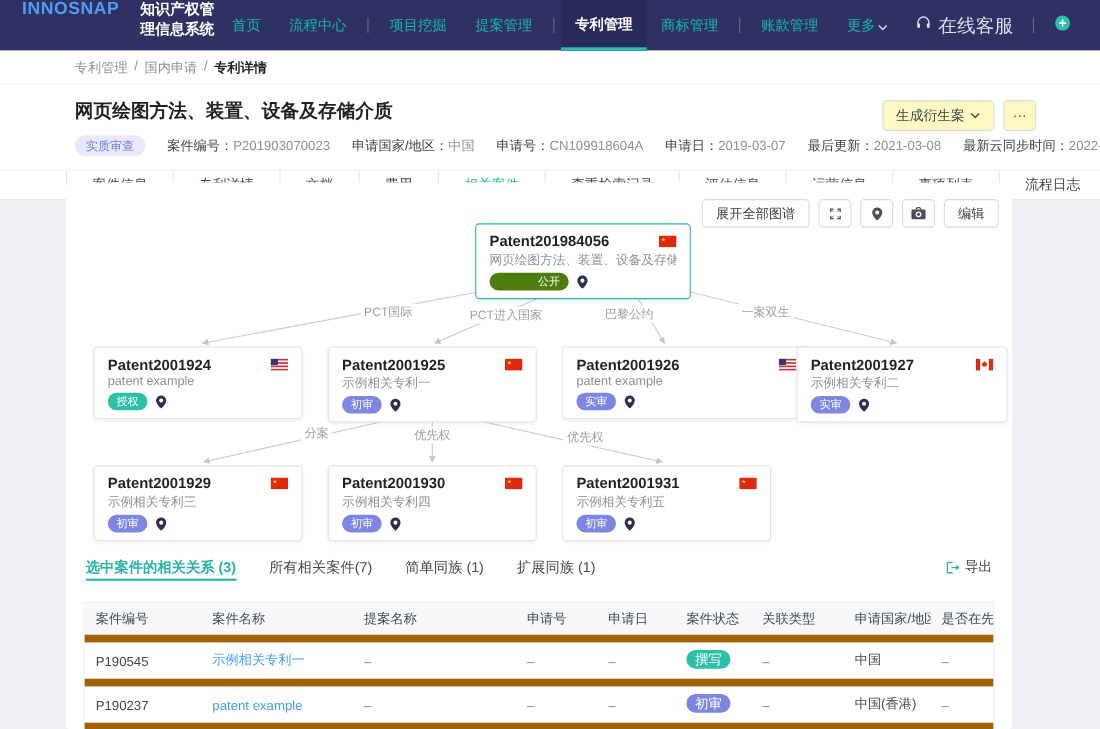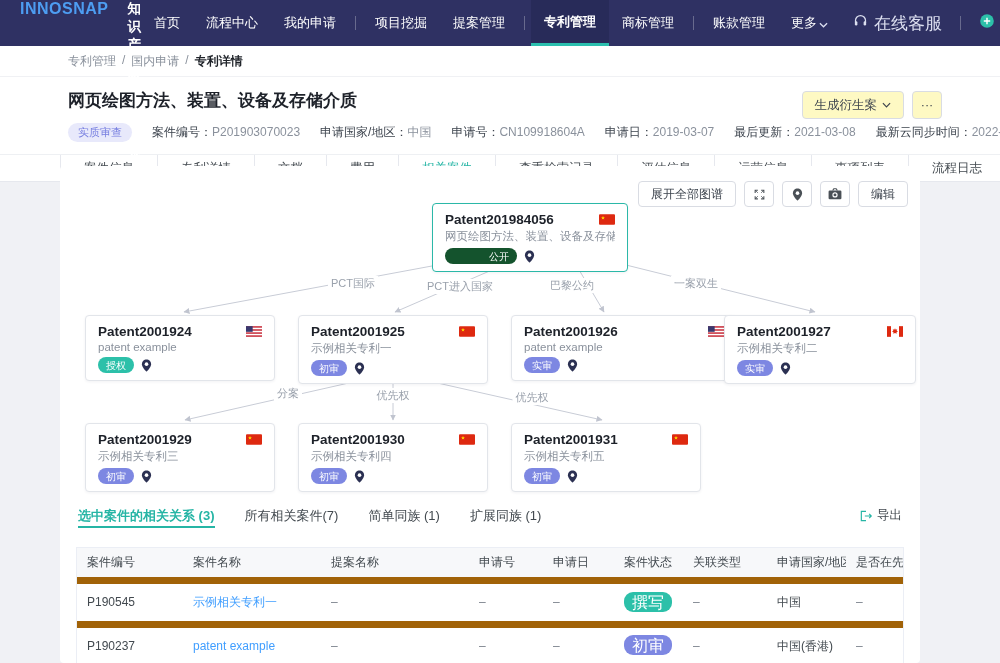--- a/index.html
+++ b/index.html
@@ -5,21 +5,21 @@
   * { margin:0; padding:0; box-sizing:border-box; }
   html,body { width:1000px; height:663px; overflow:hidden;
     font-family:"Liberation Sans","DejaVu Sans",sans-serif; background:#f0f1f5; }
 
   
   .nav { height:46px; background:#2f3163; display:flex; align-items:stretch; padding:0 0 0 20px; color:#e3e5f4; }
   .brand { display:flex; align-items:flex-start; gap:19px; cursor:pointer; }
   .brand-name { color:#4d9df2; font-weight:bold; font-size:16px; letter-spacing:.5px; }
   .brand-suffix { color:#fff; font-weight:bold; font-size:13.5px; }
   .nav-items { display:flex; align-items:stretch; }
-  .nav-item { display:flex; align-items:center; padding:0 13px; font-size:13px; color:#ffffff; cursor:pointer; white-space:nowrap; }
+  .nav-item { display:flex; align-items:center; padding:0 13px; font-size:13px; color:#14b8a6; cursor:pointer; white-space:nowrap; }
   .nav-item.active { background:#282b59; border-bottom:3px solid #2bbfae; color:#fff; font-weight:bold; }
   .nav-divider { width:1px; height:14px; background:rgba(255,255,255,.28); align-self:center; margin:0 6px; }
   .nav-right { margin-left:auto; display:flex; align-items:stretch; padding-right:14px; }
   .nav-util { display:flex; align-items:center; gap:6px; padding:0 12px; font-size:17px; color:#dcdff0; cursor:pointer; white-space:nowrap; }
   .chev { display:inline-block; margin-left:2px; }
 
   
   .crumb-bar { background:#fff; padding:7px 0 6px 68px; font-size:12px; color:#8a919c; border-bottom:1px solid #f0f1f4; display:flex; gap:6px; }
   .crumb-bar .cur { color:#1f2329; font-weight:bold; }
   .crumb-link { cursor:pointer; }
@@ -50,52 +50,51 @@
   .edges-svg { position:absolute; left:0; top:0; }
   .edge-label { position:absolute; transform:translateX(-50%); font-size:11px; color:#9aa1ac; background:#fff; padding:0 3px; white-space:nowrap; }
   .gnode { position:absolute; background:#fff; border:1px solid #e2e5ea; border-radius:4px; box-shadow:0 1px 3px rgba(30,40,70,.06); padding:8px 12px 7px; cursor:pointer; }
   .gnode.root { border:1.5px solid #2bb8a8; }
   .gnode-head { display:flex; align-items:center; justify-content:space-between; }
   .gnode-title { font-size:13.5px; font-weight:bold; color:#1d2129; }
   .gnode-desc { font-size:11.5px; color:#8a919c; margin-top:2px; white-space:nowrap; overflow:hidden; }
   .gnode-foot { display:flex; align-items:center; gap:7px; margin-top:4px; }
   .pill { font-size:10px; color:#fff; padding:1.5px 8px; border-radius:9px; line-height:1.3; }
   .pill.purple { background:#7d87e2; }
-  .pill.blue { background:#14532d;padding-left:44px; }
+  .pill.blue { background:#4d7c0f;padding-left:44px; }
   .pill.teal { background:#2cc0a9; }
   .flag { display:inline-flex; line-height:0; }
   .pin { display:inline-flex; line-height:0; cursor:pointer; }
 
   
   .rel-tabs { position:absolute; left:0; top:341px; width:100%; display:flex; gap:30px; padding:0 18px; font-size:13px; color:#42494f; }
   .rtab { padding-bottom:1px; cursor:pointer; white-space:nowrap; }
   .rtab.active { color:#26b5a5; font-weight:bold; border-bottom:2px solid #26b5a5; }
   .export-btn { position:absolute; right:18px; top:0; display:flex; align-items:center; gap:4px; font-size:12.5px; color:#42494f; cursor:pointer; }
 
   .rtable { position:absolute; left:16px; top:381px; width:828px; border:1px solid #ebeef5; border-bottom:none; font-size:12px; }
   .trow { display:grid; grid-template-columns:106px 138px 148px 74px 71px 69px 84px 79px 1fr; border-bottom:7px solid #a16207; align-items:center; }
   .trow.head { background:#f7f8fa; color:#5c6066; }
   .trow.head .tcell { padding:6px 10px; }
   .tcell { padding:8px 10px; color:#42494f; white-space:nowrap; overflow:hidden; }
   .tcell.link { color:#409eff; cursor:pointer; }
-  .tcell .pill { font-size:16px; }
+  .tcell .pill { font-size:12px; }
   .dash { color:#7b828c; }
 </style>
 </head>
 <body>
 
 <div class="nav">
   <div class="brand">
     <span class="brand-name">INNOSNAP</span>
     <span class="brand-suffix">知识产权管理信息系统</span>
   </div>
   <div class="nav-items">
     <div class="nav-item">首页</div>
     <div class="nav-item">流程中心</div>
-    <div class="nav-item">我的申请</div>
     <div class="nav-divider"></div>
     <div class="nav-item">项目挖掘</div>
     <div class="nav-item">提案管理</div>
     <div class="nav-divider"></div>
     <div class="nav-item active">专利管理</div>
     <div class="nav-item">商标管理</div>
     <div class="nav-divider"></div>
     <div class="nav-item">账款管理</div>
     <div class="nav-item">
       <span>更多</span>

